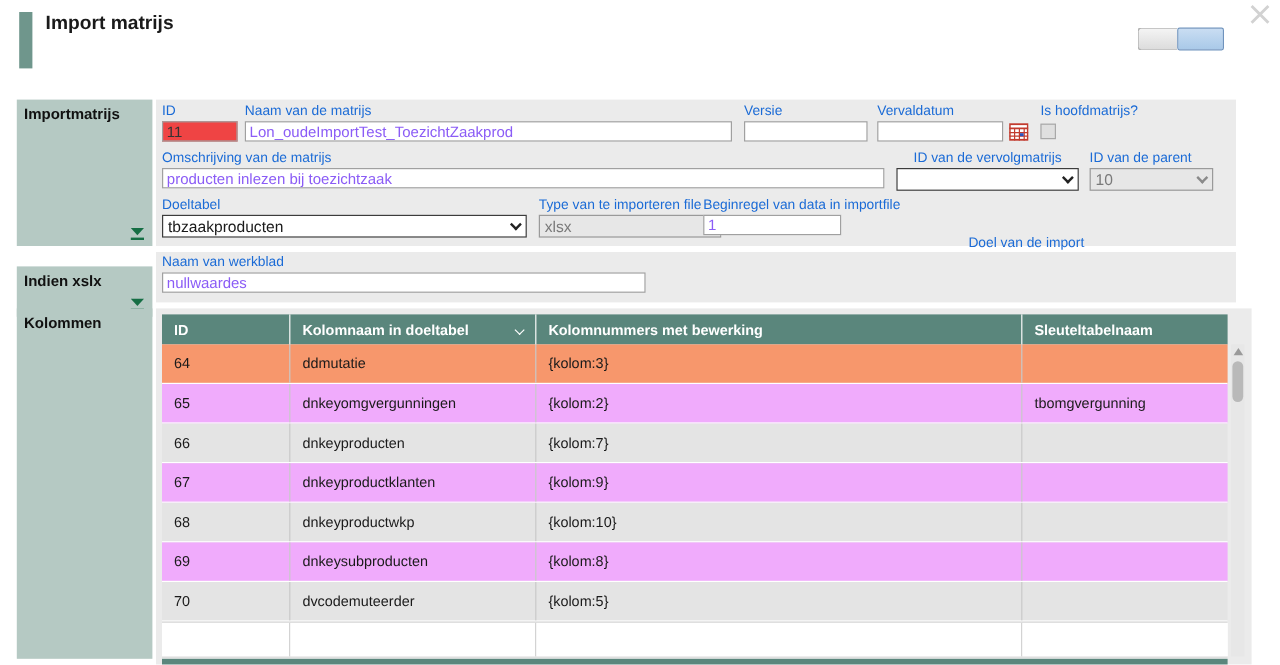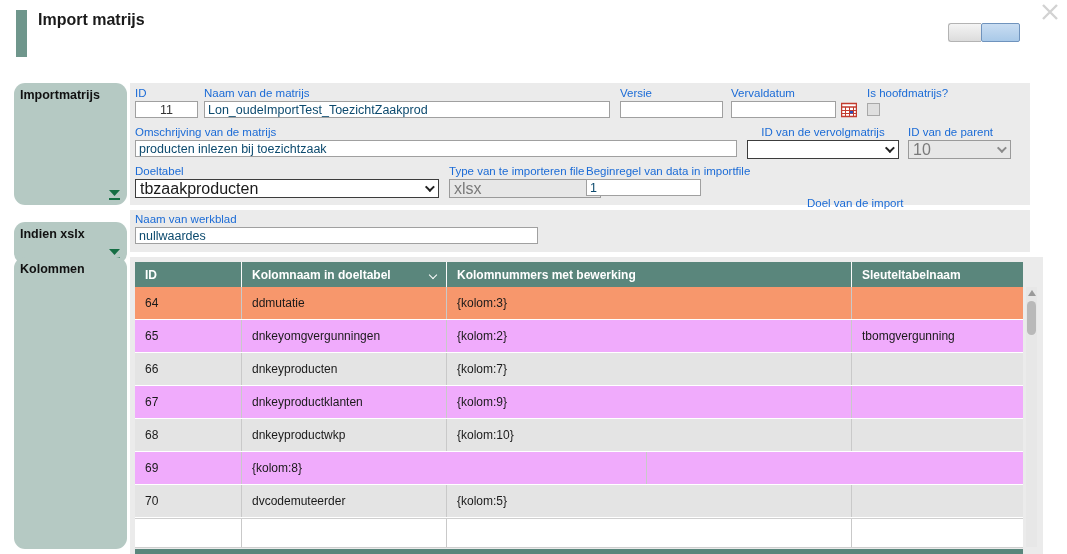--- a/index.html
+++ b/index.html
@@ -9,30 +9,30 @@
 
   
   .accent-bar { position:absolute; left:16px; top:10px; width:11px; height:47px; background:#6f968c; }
   .page-title { position:absolute; left:38px; top:11px; font-size:16px; font-weight:bold; color:#1a1a1a; }
   .close-x { position:absolute; left:1040px; top:2px; width:20px; height:20px; cursor:pointer; }
   .toggle { position:absolute; left:948px; top:23px; width:72px; height:19px; display:flex; }
   .toggle-off { width:33px; height:19px; background:linear-gradient(#f4f4f4,#dcdcdc); border:1px solid #b3b3b3; border-right:none; border-radius:3px 0 0 3px; }
   .toggle-on  { width:39px; height:19px; background:linear-gradient(#c9ddf2,#a9c9e8); border:1px solid #6f93bd; border-radius:2px; }
 
   
-  .sec-label { position:absolute; left:14px; width:113px; background:#b5c9c3; font-size:12.5px; font-weight:bold; color:#111; padding:5px 6px;border-radius:11px; }
+  .sec-label { position:absolute; left:14px; width:113px; background:#b5c9c3; font-size:12.5px; font-weight:bold; color:#111; padding:5px 6px; }
   .sec-body  { position:absolute; left:130px; background:#ebebeb; }
   .collapse-ic { position:absolute; right:6px; bottom:4px; width:13px; height:12px; cursor:pointer; }
 
   
   .field { position:absolute; }
   .flabel { display:block; font-size:11.5px; color:#1b6bd6; white-space:nowrap; margin-bottom:2px; }
-  .finput { display:block; height:17px; border:1px solid #a0a0a0; background:#fff; font-family:"Liberation Sans",sans-serif; font-size:12.5px; color:#0c4a6e; padding:0 3px; width:100%; }
-  .finput.ro { background:#ffffff; color:#333;text-align:center; }
-  .fselect { display:flex; align-items:center; justify-content:space-between; height:19px; border:1px solid #3c3c3c; background:#fff; font-size:16px; color:#1a1a1a; padding:0 6px 0 4px; cursor:pointer; }
+  .finput { display:block; height:17px; border:1px solid #a0a0a0; background:#fff; font-family:"Liberation Sans",sans-serif; font-size:12.5px; color:#8b5cf6; padding:0 3px; width:100%; }
+  .finput.ro { background:#ef4444; color:#333; }
+  .fselect { display:flex; align-items:center; justify-content:space-between; height:19px; border:1px solid #3c3c3c; background:#fff; font-size:13px; color:#1a1a1a; padding:0 6px 0 4px; cursor:pointer; }
   .fselect.dis { border-color:#9a9a9a; background:#e7e7e7; color:#7a7a7a; cursor:default; }
   .chev { width:7px; height:7px; border-right:2px solid #222; border-bottom:2px solid #222; transform:rotate(45deg) translateY(-2px); flex:0 0 auto; }
   .fselect.dis .chev { border-color:#8a8a8a; }
   .checkbox { position:absolute; width:13px; height:13px; background:#dfdfdf; border:1px solid #a8a8a8; cursor:pointer; }
   .cal-btn { position:absolute; width:16px; height:16px; cursor:pointer; }
 
   
   .grid { position:absolute; left:5px; top:5px; width:888px; }
   .thead { display:flex; height:25px; background:#5a867c; }
   .th { color:#fff; font-size:12px; font-weight:bold; display:flex; align-items:center; padding-left:10px; border-right:1px solid #fbfbfb; cursor:pointer; position:relative; }
@@ -216,20 +216,21 @@
             <div class="tcell c3"></div>
           </div>
           <div class="trow alt">
             <div class="tcell c0">68</div>
             <div class="tcell c1">dnkeyproductwkp</div>
             <div class="tcell c2">{kolom:10}</div>
             <div class="tcell c3"></div>
           </div>
           <div class="trow">
             <div class="tcell c0">69</div>
+            <div class="tcell c1">dnkeysubproducten</div>
             <div class="tcell c2">{kolom:8}</div>
             <div class="tcell c3"></div>
           </div>
           <div class="trow alt">
             <div class="tcell c0">70</div>
             <div class="tcell c1">dvcodemuteerder</div>
             <div class="tcell c2">{kolom:5}</div>
             <div class="tcell c3"></div>
           </div>
         </div>

